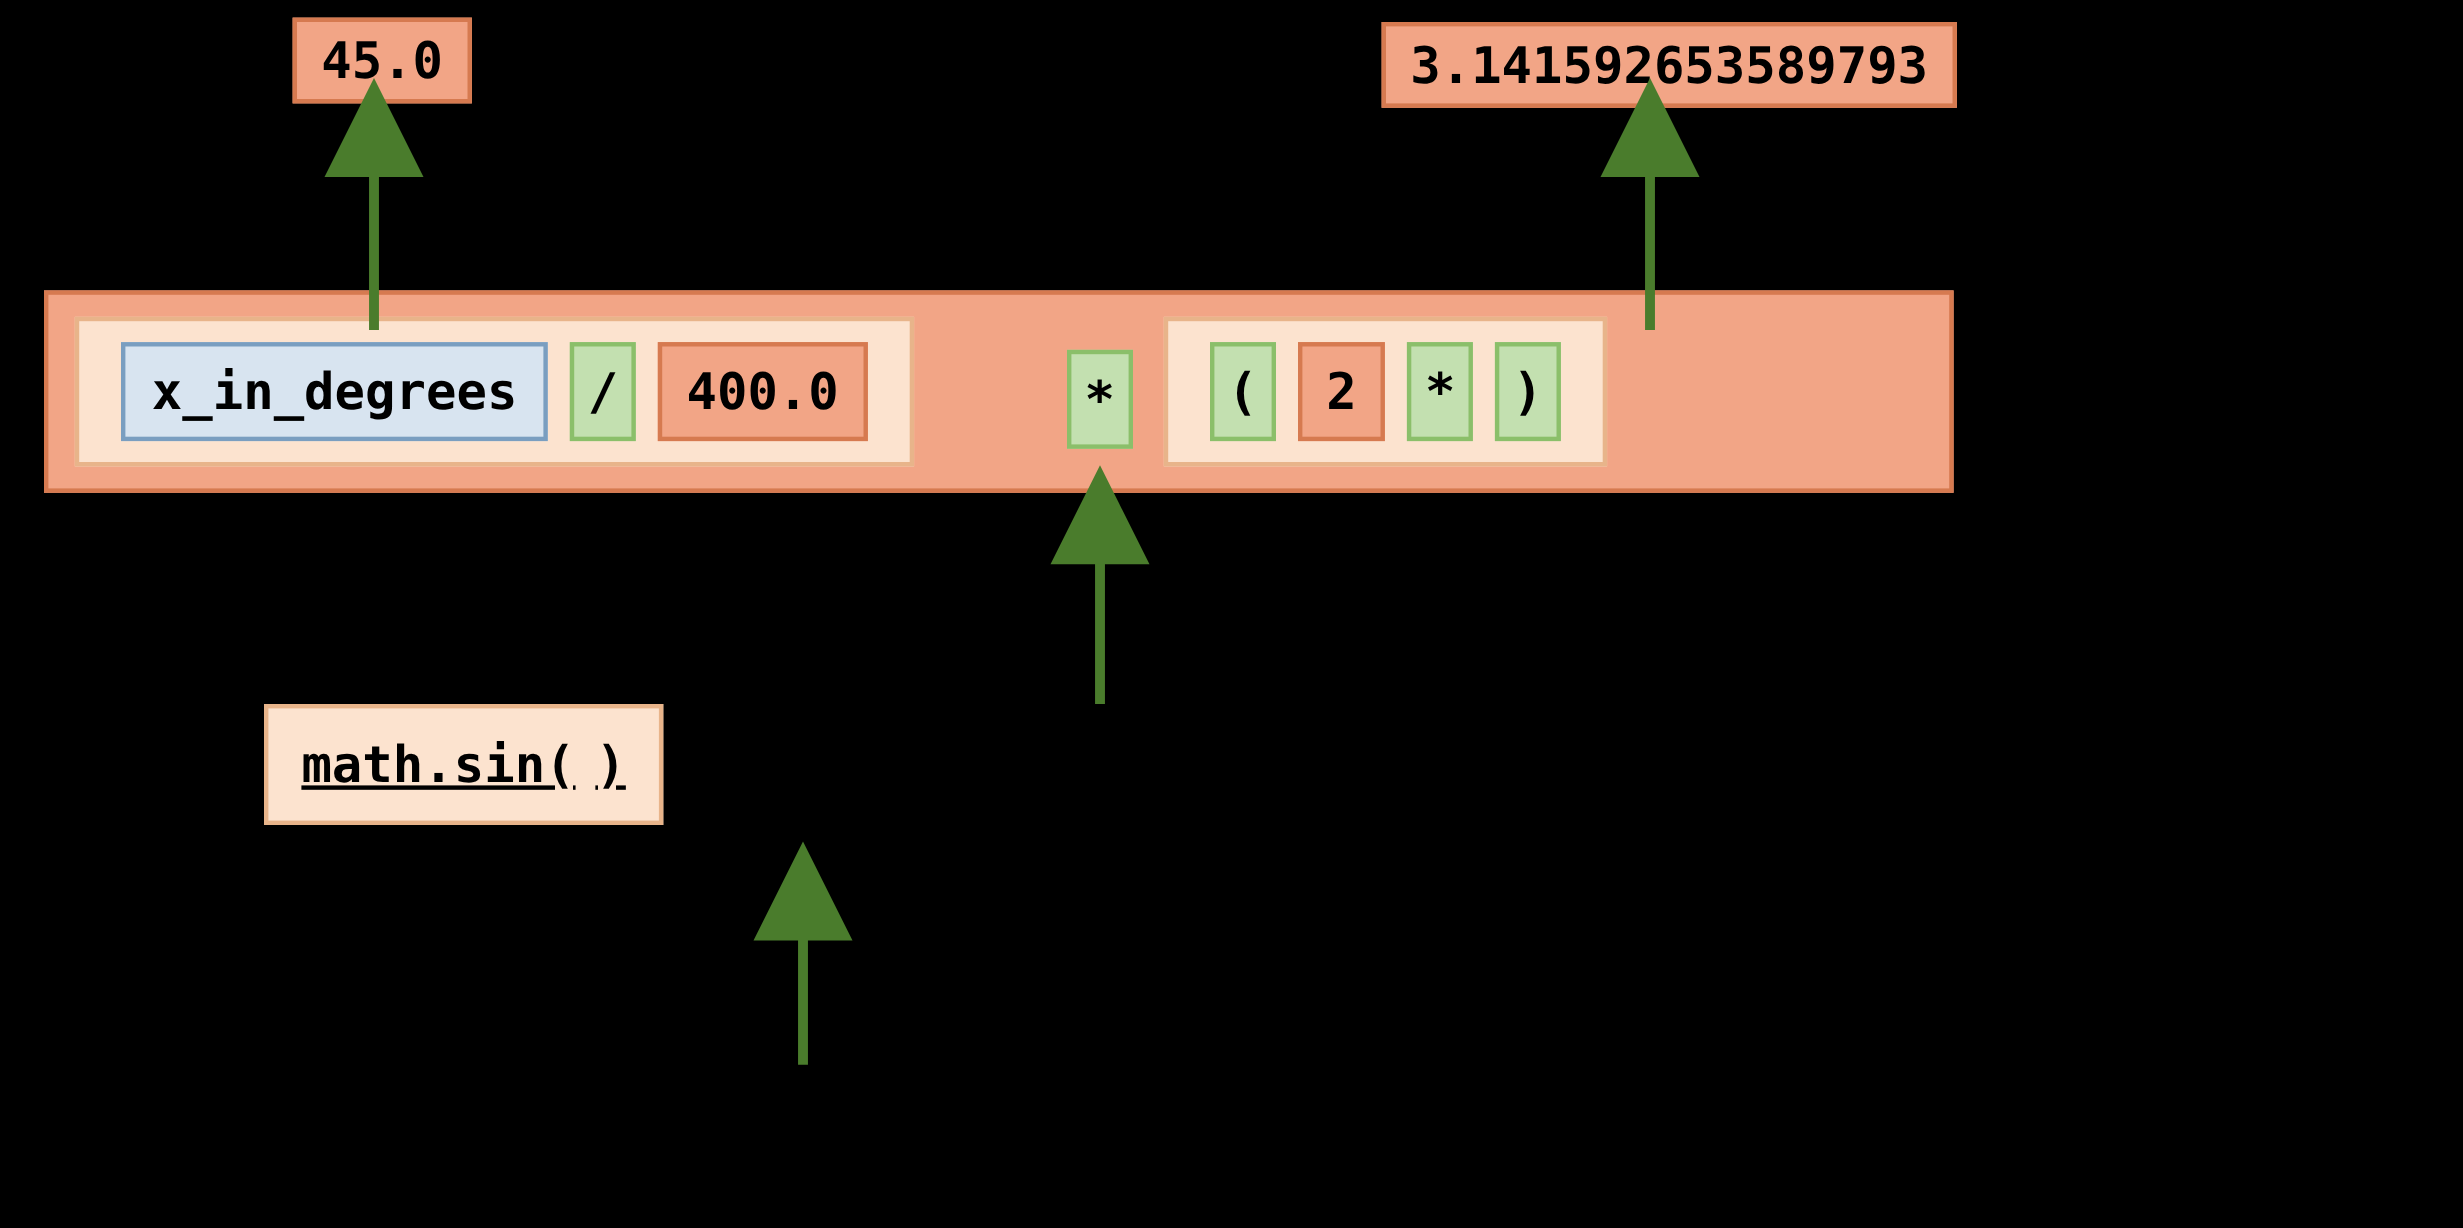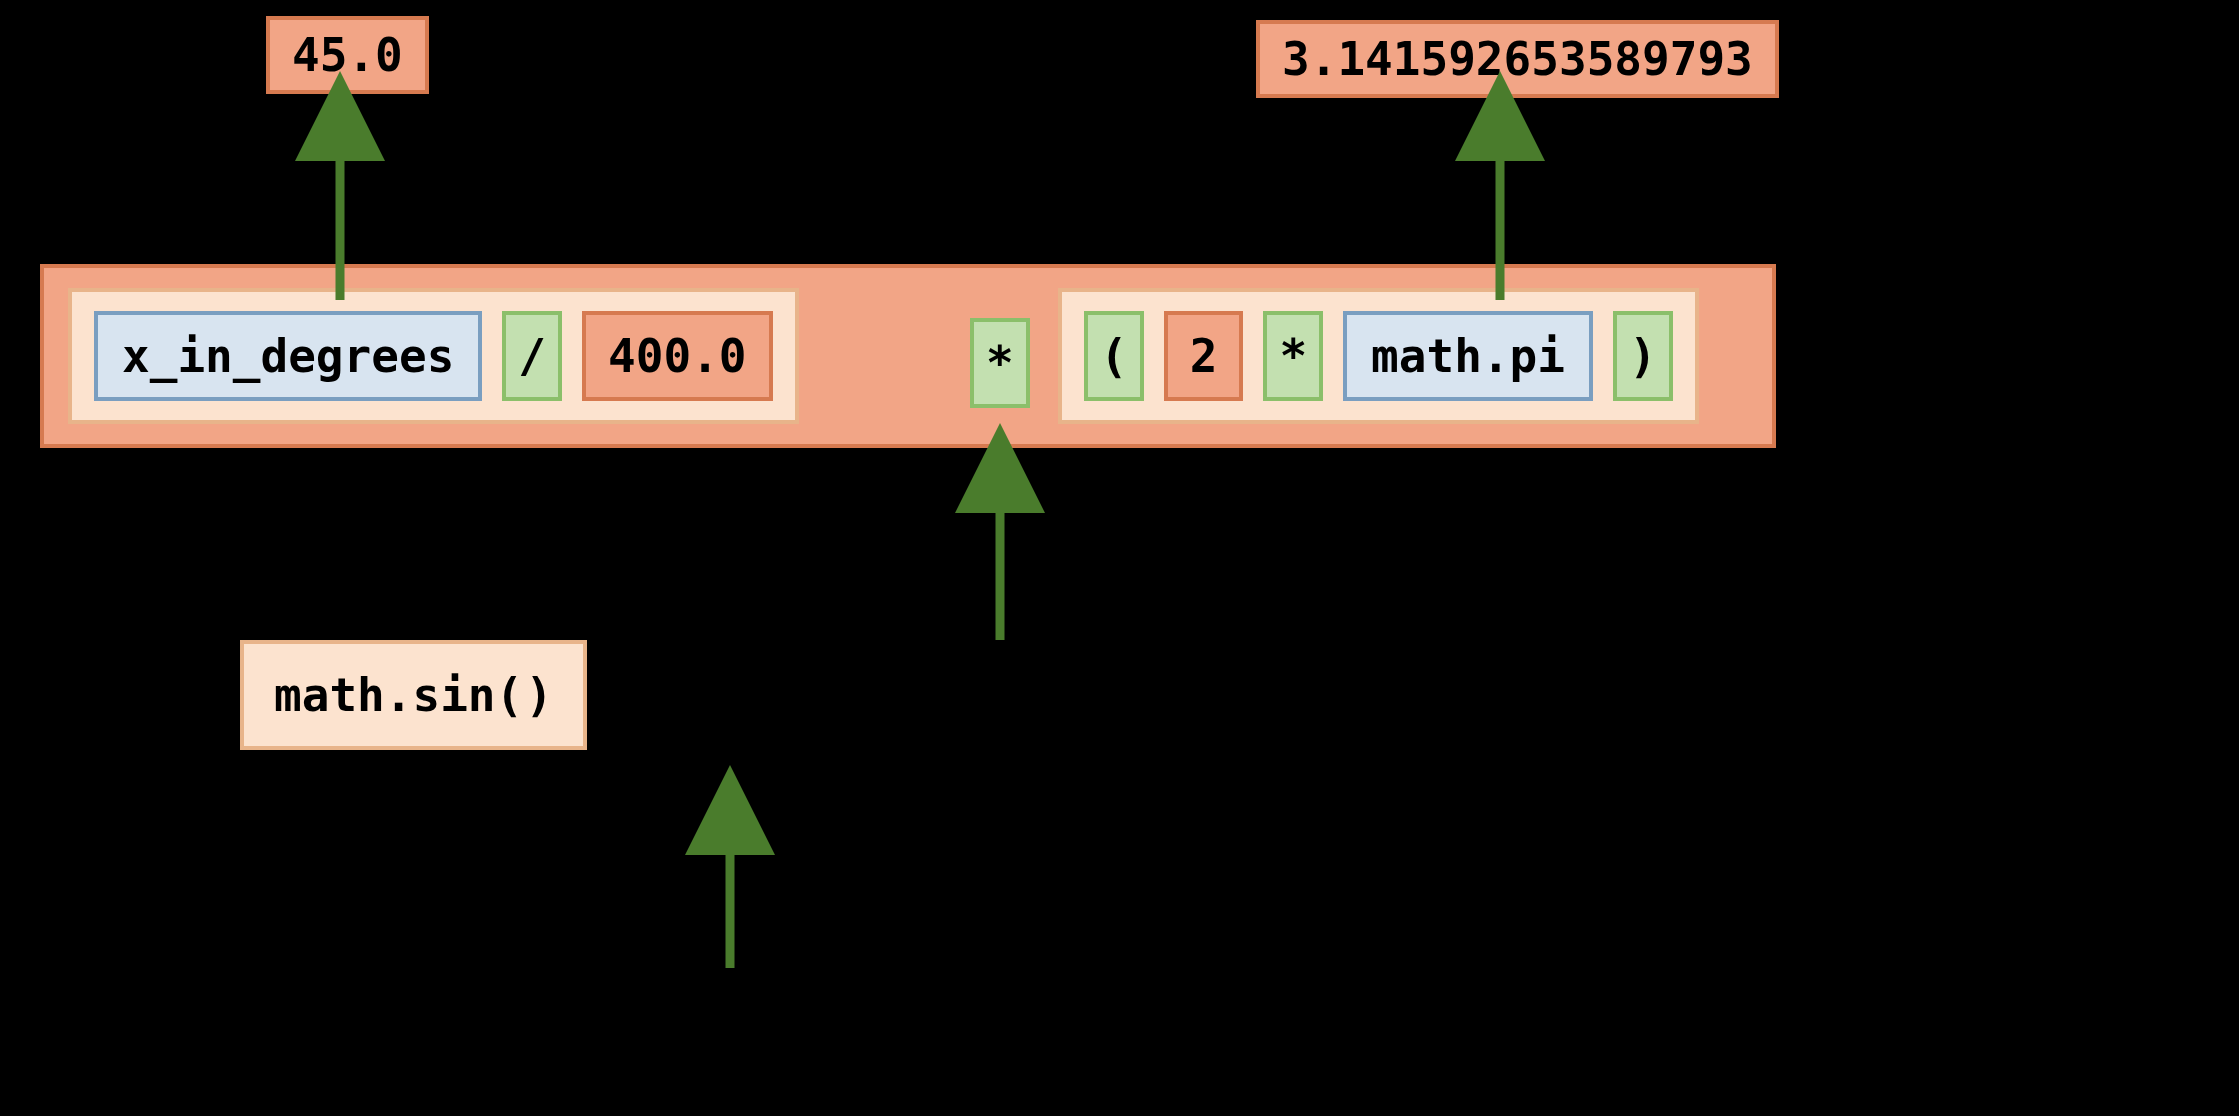--- a/index.html
+++ b/index.html
@@ -54,27 +54,28 @@
   }
   .call-box {
     background: #fce3cf;
     border: 4px solid #e8b48a;
     padding: 24px 30px;
     gap: 18px;
   }
   .row {
     display: flex;
     align-items: center;
-    gap: 2px;
+    gap: 18px;
+    text-decoration: underline;
   }
   .inner-row {
     display: flex;
     align-items: center;
     gap: 20px;
-    padding: 18px 22px;
+    padding: 18px 38px;
   }
   svg.arrows {
     position: absolute;
     top: 0; left: 0;
     width: 2239px;
     height: 1116px;
     pointer-events: none;
   }
 </style>
 </head>
@@ -96,21 +97,20 @@
     </div>
   </div>
 
   <div class="box op-box" style="left:970px; top:318px;">*</div>
 
   <div class="box group-inner" style="left:1058px; top:288px; height:136px;">
     <div class="inner-row">
       <div class="op-box">(</div>
       <div class="lit-box">2</div>
       <div class="op-box">*</div>
-      <div class="var-box">math.pi</div>
       <div class="op-box">)</div>
     </div>
   </div>
 
   <div class="box call-box row" style="left:240px; top:640px;">
     <span>math.sin(</span>
     <span>)</span>
   </div>
 
 

